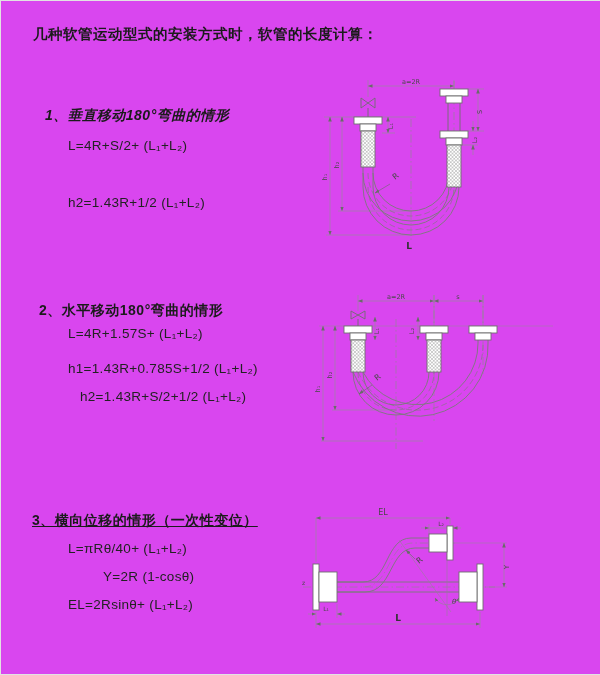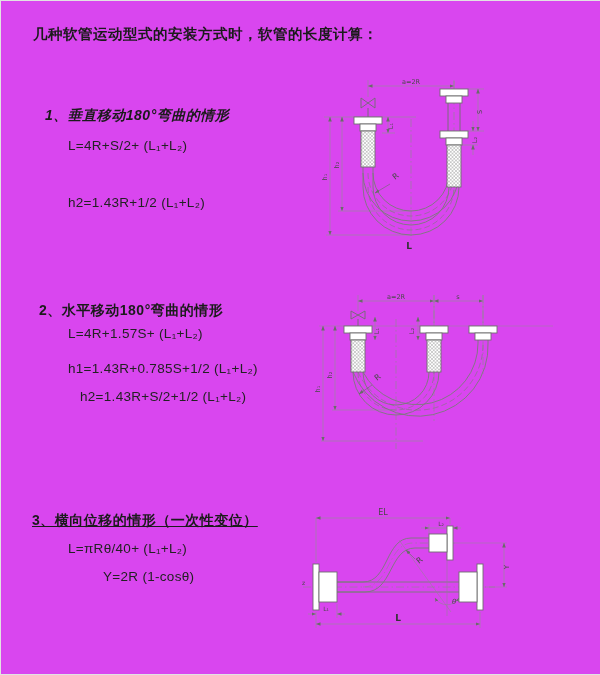--- a/index.html
+++ b/index.html
@@ -28,20 +28,21 @@
   <div class="formula" style="left:67px;top:180px;margin-top:14px;">h2=1.43R+1/2 (L₁+L₂)</div>
 
   <div class="sec-head" style="left:38px;top:301px;">2、水平移动180°弯曲的情形</div>
   <div class="formula" style="left:67px;top:325px;">L=4R+1.57S+ (L₁+L₂)</div>
   <div class="formula" style="left:67px;top:360px;">h1=1.43R+0.785S+1/2 (L₁+L₂)</div>
   <div class="formula" style="left:67px;top:388px;margin-left:12px;">h2=1.43R+S/2+1/2 (L₁+L₂)</div>
 
   <div class="sec-head" style="left:31px;top:511px;text-decoration:underline;">3、横向位移的情形（一次性变位）</div>
   <div class="formula" style="left:67px;top:540px;">L=πRθ/40+ (L₁+L₂)</div>
   <div class="formula" style="left:67px;top:568px;margin-left:35px;">Y=2R (1-cosθ)</div>
+  <div class="formula" style="left:67px;top:596px;">EL=2Rsinθ+ (L₁+L₂)</div>
 
   <svg style="left:315px;top:72px;" width="250" height="185" viewBox="0 0 250 185">
     <defs>
       <marker id="a1" viewBox="0 0 8 6" refX="7.5" refY="3" markerWidth="8" markerHeight="6" orient="auto-start-reverse">
         <path d="M0,0L8,3L0,6Z" fill="#6a6a6a"></path>
       </marker>
       <pattern id="p1h" width="3.5" height="3.5" patternUnits="userSpaceOnUse">
         <rect width="3.5" height="3.5" fill="#fff"></rect>
         <path d="M0,3.5L3.5,0M0,0L3.5,3.5" stroke="#9a9a9a" stroke-width="0.5"></path>
       </pattern>

